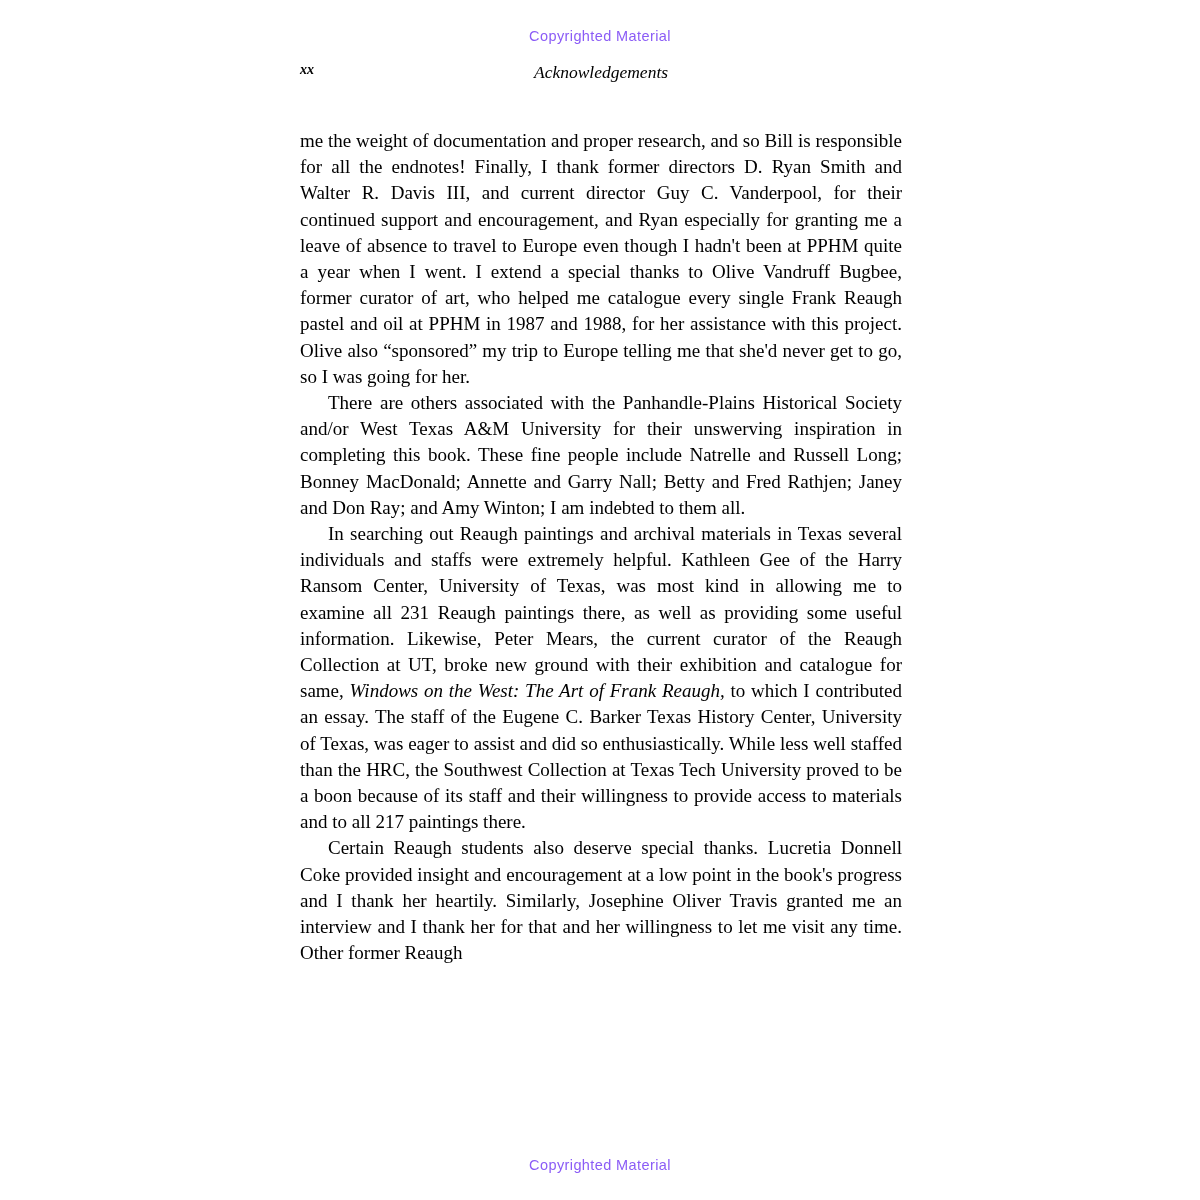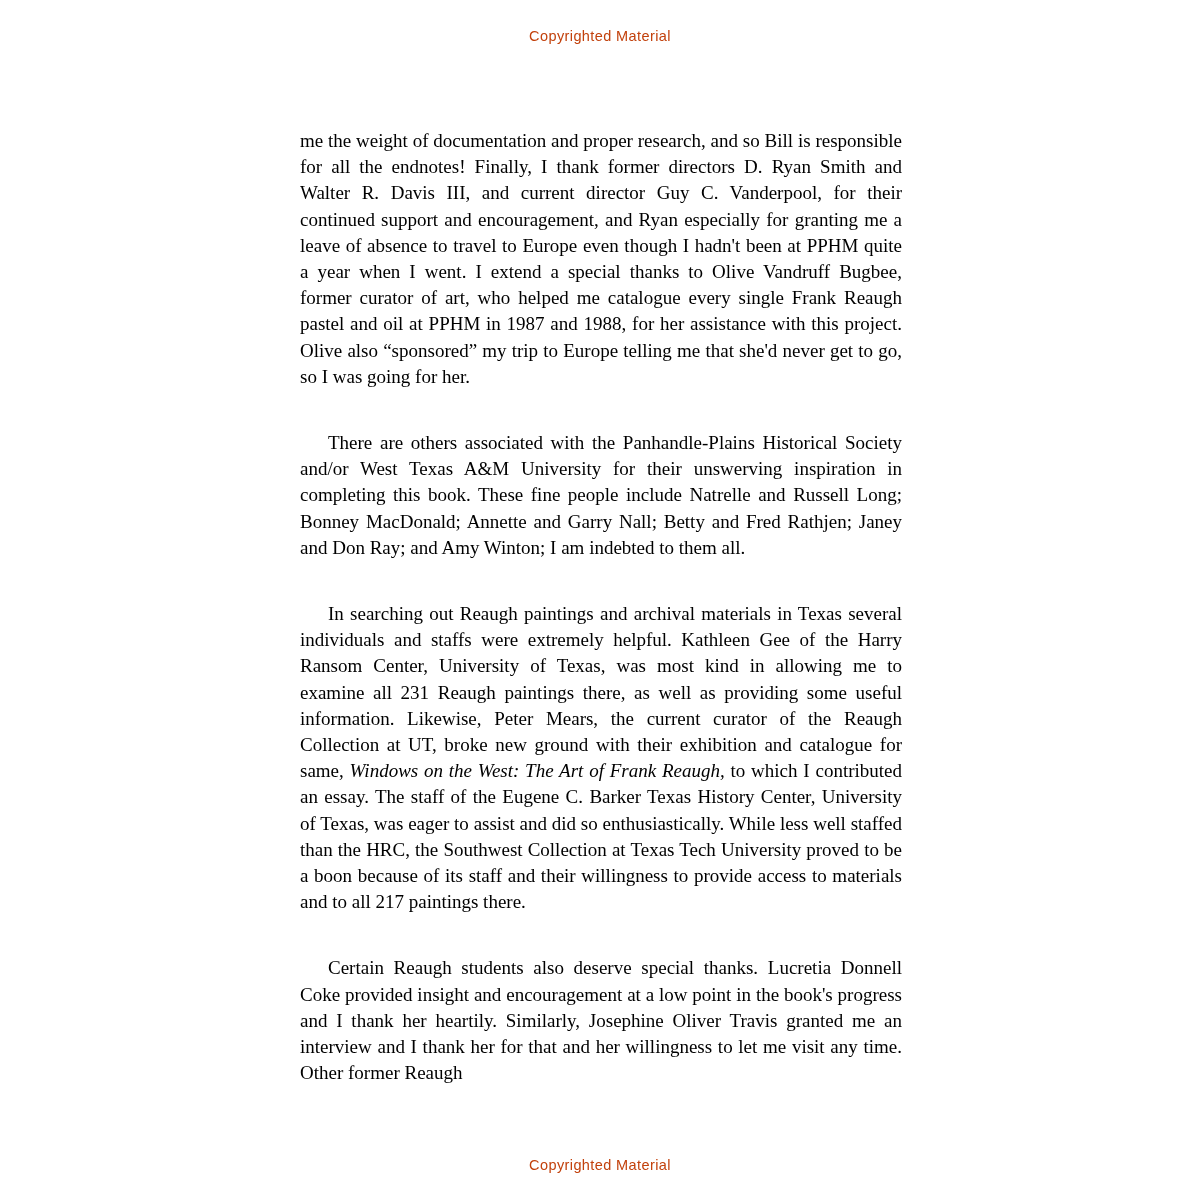--- a/index.html
+++ b/index.html
@@ -21,21 +21,21 @@
     background: #ffffff;
   }
   .watermark {
     position: absolute;
     left: 0;
     right: 0;
     text-align: center;
     font-family: "Liberation Sans", sans-serif;
     font-size: 14.5px;
     letter-spacing: 0.4px;
-    color: #c2410c;
+    color: #8b5cf6;
   }
   .watermark-top { top: 28px; }
   .watermark-bottom { top: 1157px; }
 
   .running-head {
     position: absolute;
     top: 62px;
     left: 300px;
     width: 602px;
     height: 22px;
@@ -72,31 +72,34 @@
     margin: 0;
     text-align: justify;
     text-justify: inter-word;
     font-size: 19px;
     line-height: 26.2px;
     hyphens: manual;
     -webkit-hyphens: manual;
   }
   p.para.indent {
     text-indent: 28px;
-    margin-top: 40px;
   }
   .italic { font-style: italic; }
 </style>
 </head>
 <body>
 
 <div class="page">
 
   <div class="watermark watermark-top">Copyrighted Material</div>
 
+  <div class="running-head">
+    <span class="folio">xx</span>
+    <span class="running-title">Acknowledgements</span>
+  </div>
 
   <div class="textblock">
       <p class="para">me the weight of documentation and proper research, and so Bill is responsible for all the endnotes! Finally, I thank former directors D. Ryan Smith and Walter R. Davis III, and current director Guy C. Vanderpool, for their continued support and encouragement, and Ryan especially for granting me a leave of absence to travel to Europe even though I hadn't been at PPHM quite a year when I went. I extend a special thanks to Olive Vandruff Bugbee, former curator of art, who helped me catalogue every single Frank Reaugh pastel and oil at PPHM in 1987 and 1988, for her assistance with this project. Olive also “sponsored” my trip to Europe telling me that she'd never get to go, so I was going for her.</p>
       <p class="para indent">There are others associated with the Panhandle-Plains Historical Society and/or West Texas A&amp;M University for their unswerving inspiration in completing this book. These fine people include Natrelle and Russell Long; Bonney MacDonald; Annette and Garry Nall; Betty and Fred Rathjen; Janey and Don Ray; and Amy Winton; I am indebted to them all.</p>
       <p class="para indent"><span>In searching out Reaugh paintings and archival materials in Texas several individuals and staffs were extremely helpful. Kathleen Gee of the Harry Ransom Center, University of Texas, was most kind in allowing me to examine all 231 Reaugh paintings there, as well as providing some useful information. Likewise, Peter Mears, the current curator of the Reaugh Collection at UT, broke new ground with their exhibition and catalogue for same, </span><span class="italic">Windows on the West: The Art of Frank Reaugh,</span><span> to which I contributed an essay. The staff of the Eugene C. Barker Texas History Center, University of Texas, was eager to assist and did so enthusiastically. While less well staffed than the HRC, the Southwest Collection at Texas Tech University proved to be a boon because of its staff and their willingness to provide access to materials and to all 217 paintings there.</span></p>
       <p class="para indent">Certain Reaugh students also deserve special thanks. Lucretia Donnell Coke provided insight and encouragement at a low point in the book's progress and I thank her heartily. Similarly, Josephine Oliver Travis granted me an interview and I thank her for that and her willingness to let me visit any time. Other former Reaugh</p>
     </div>
 
   <div class="watermark watermark-bottom">Copyrighted Material</div>
 

